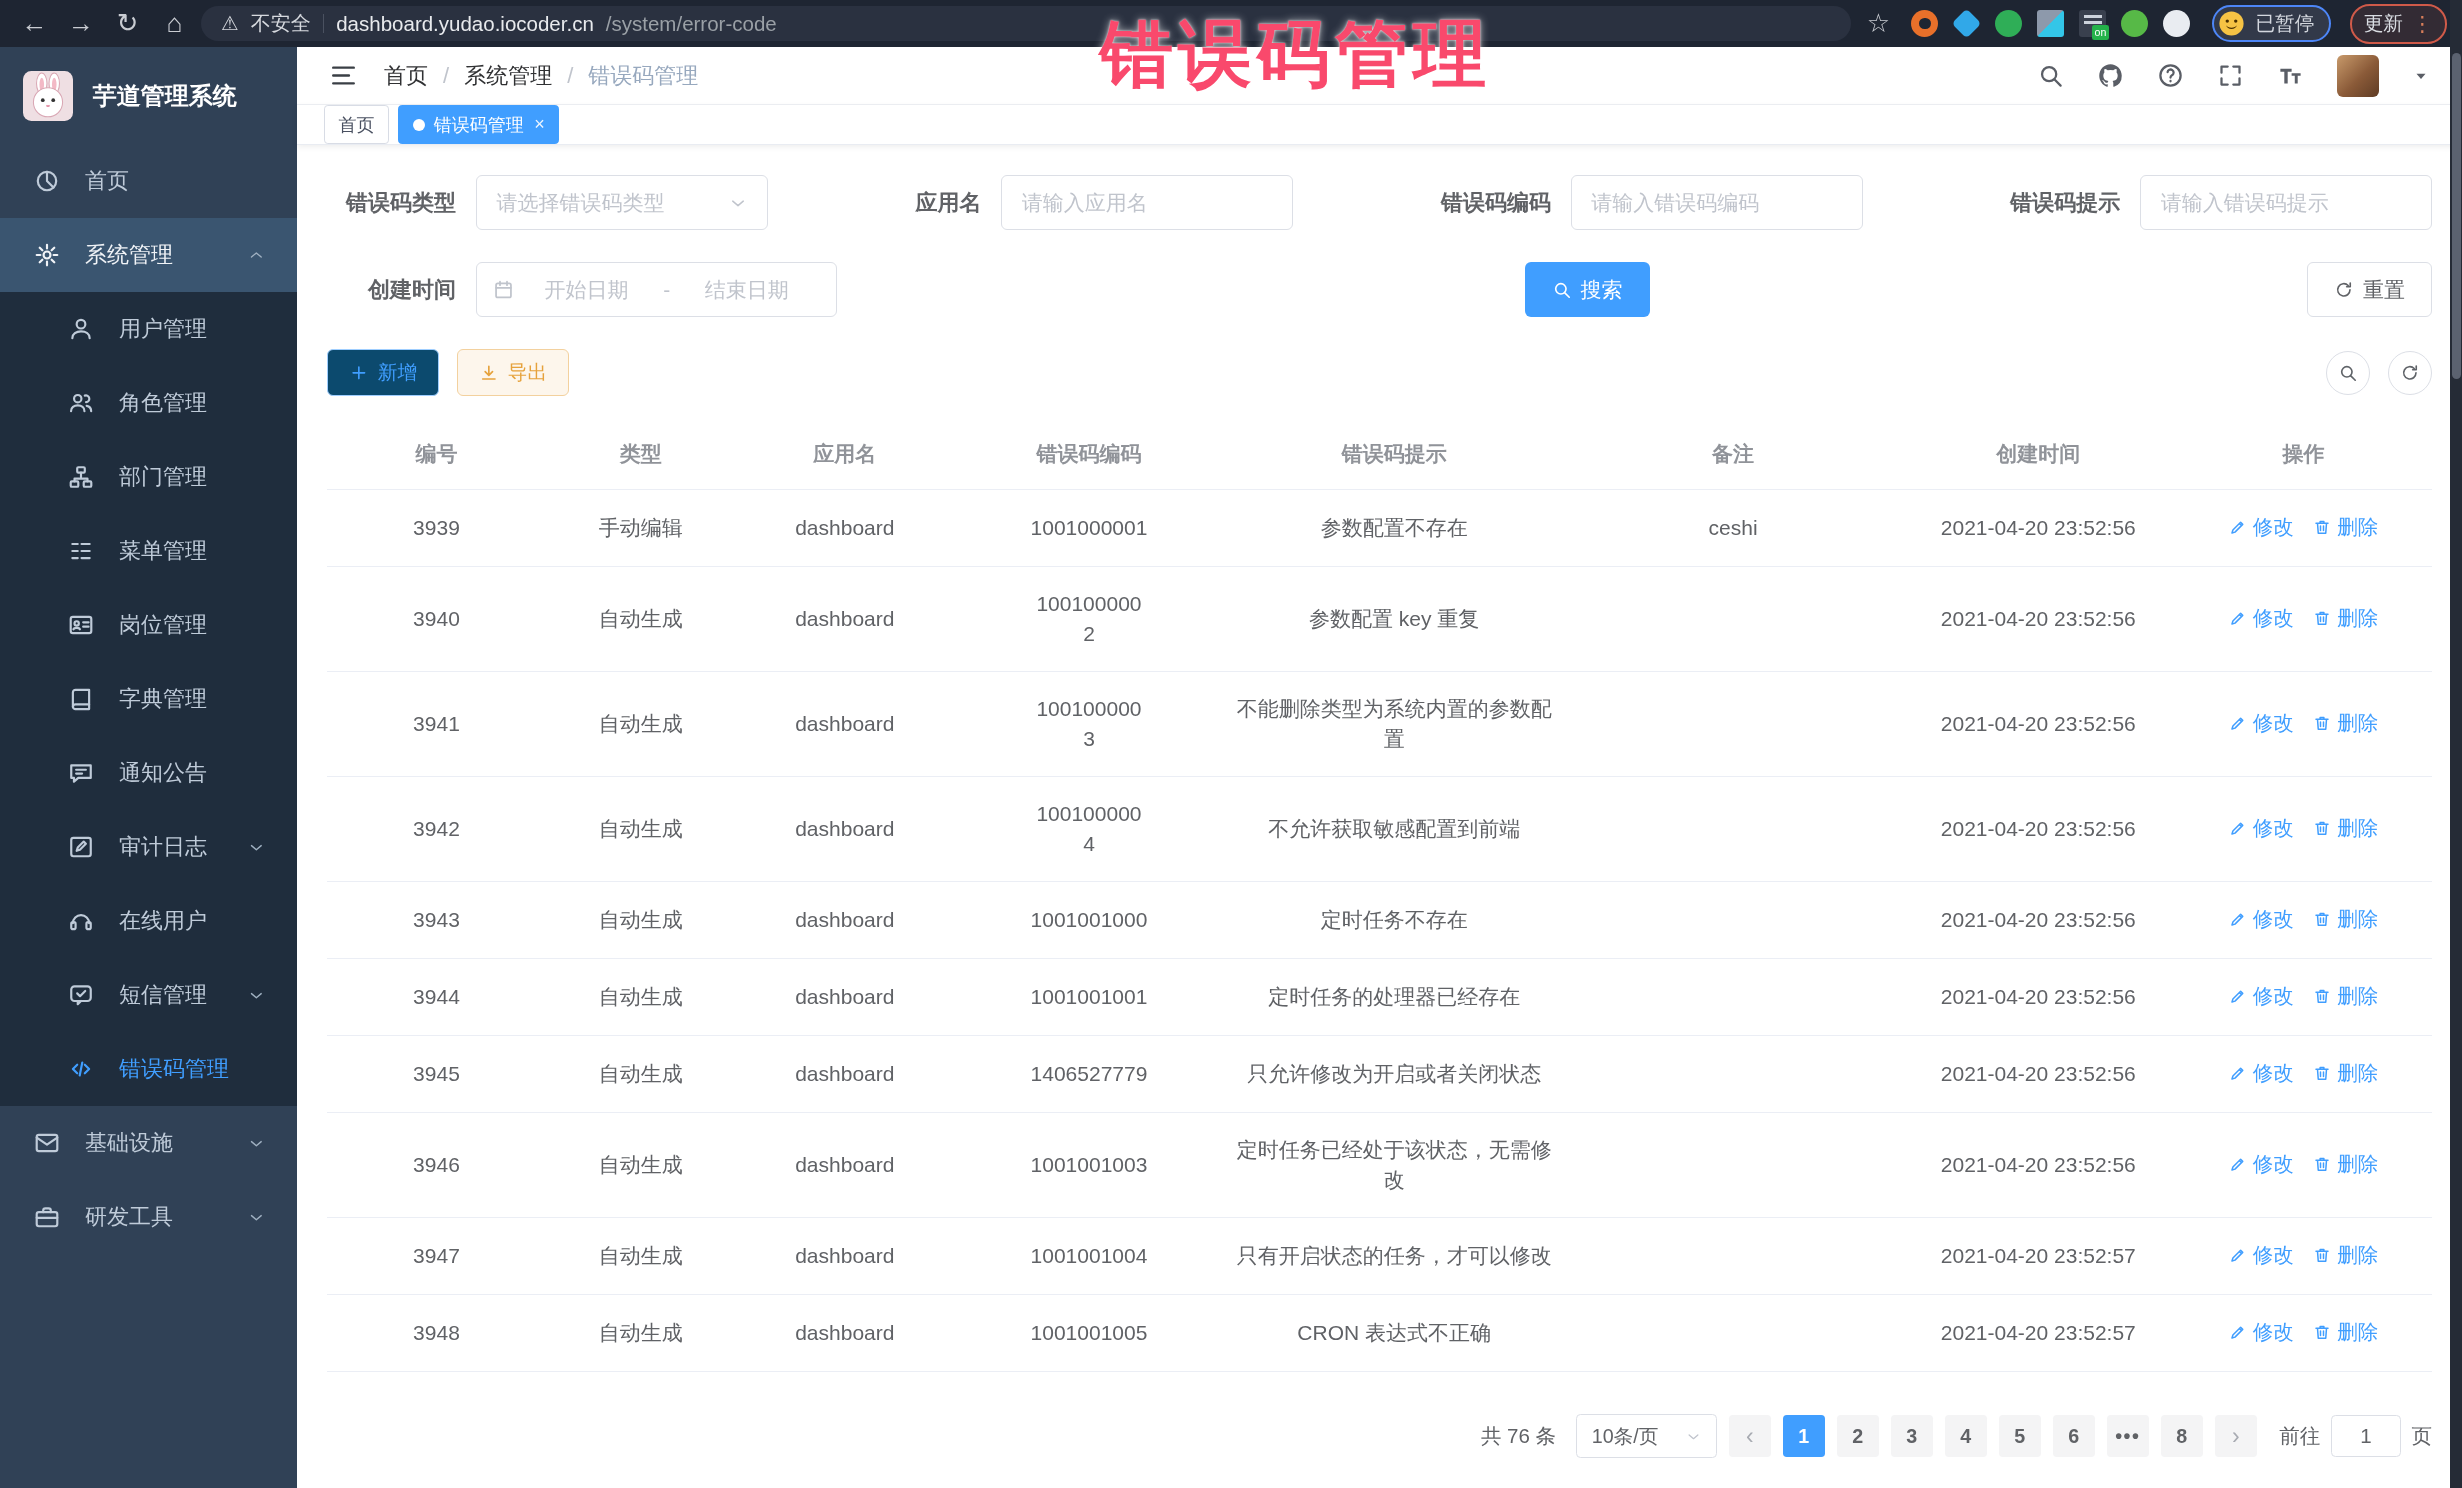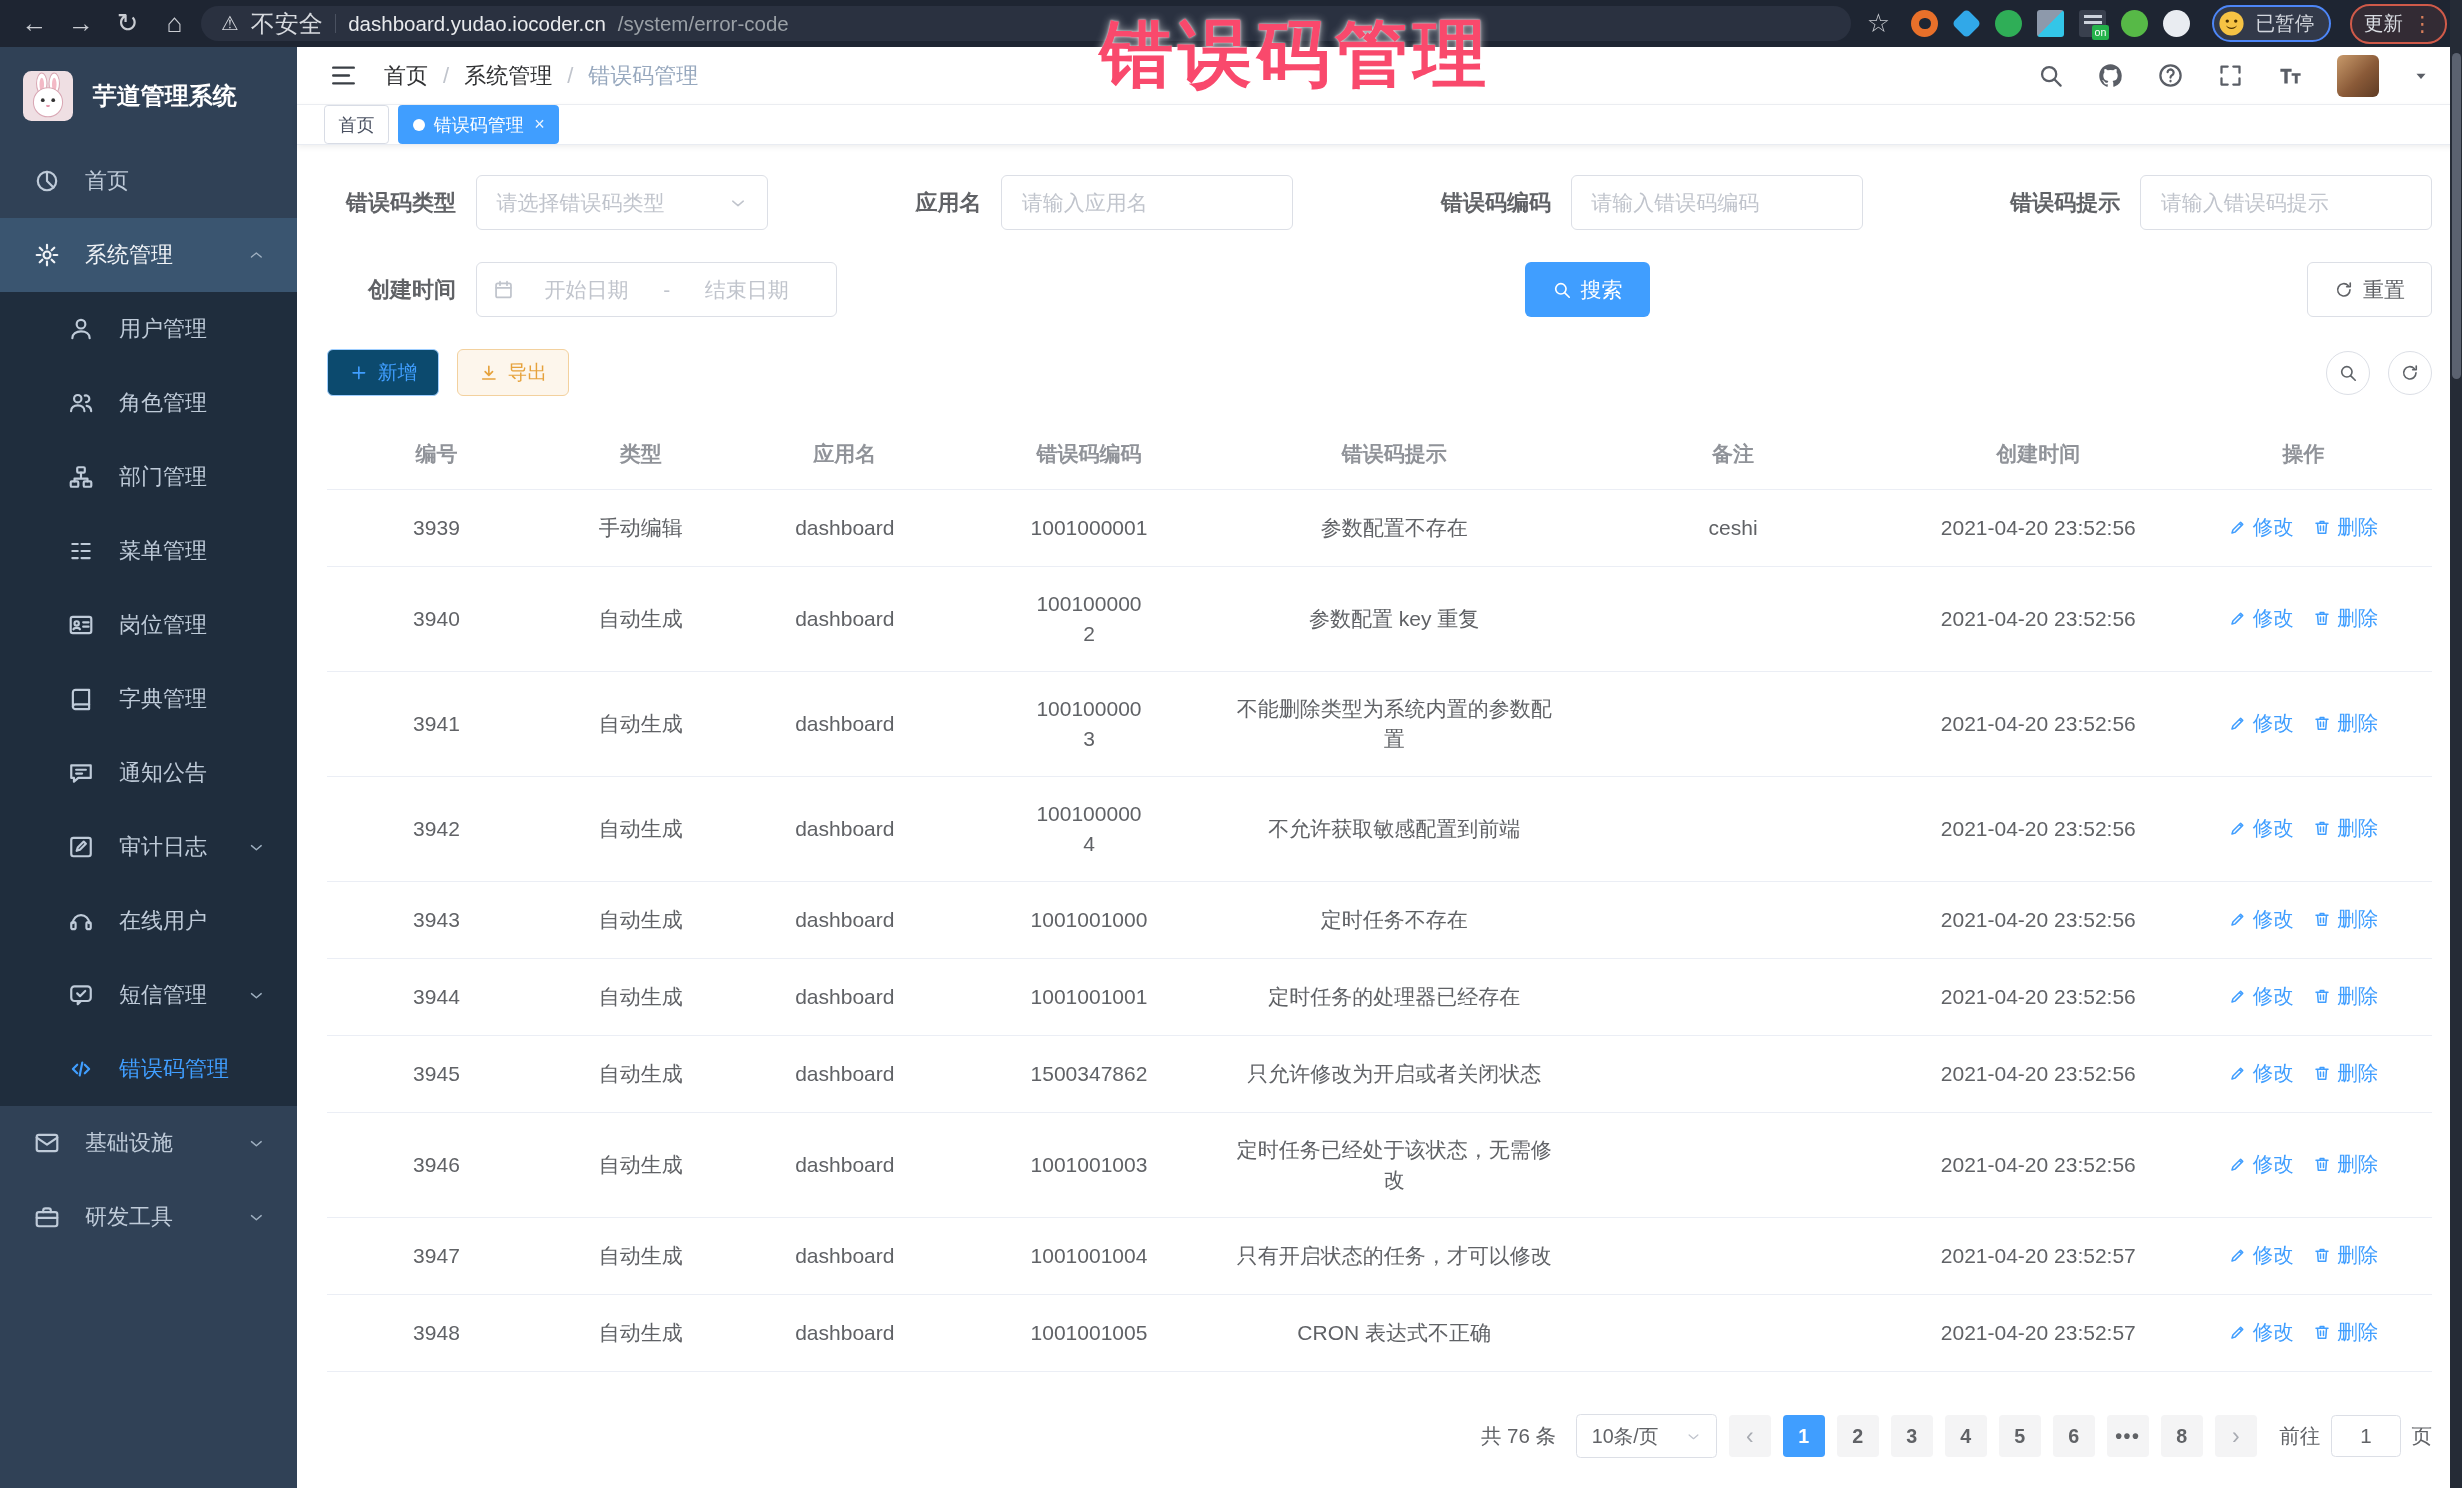--- a/index.html
+++ b/index.html
@@ -5,21 +5,21 @@
   * { box-sizing: border-box; margin: 0; padding: 0; }
   html,body { width: 2462px; height: 1488px; overflow: hidden; }
   body { font-family: "Liberation Sans","DejaVu Sans",sans-serif; background:#fff; position:relative; }
   svg { display:block; }
 
   
   .browser-bar { height:47px; background:#1e2532; display:flex; align-items:center; padding:0 15px; gap:7.6px; position:relative; z-index:5; }
   .nav-ic { color:#c9ccd2; font-size:26px; width:39px; height:35px; display:flex; align-items:center; justify-content:center; flex:0 0 auto; }
   .url-pill { flex:1; height:35px; background:#2a3140; border-radius:17.4px; display:flex; align-items:center; padding:0 19.7px; gap:12px; min-width:0; }
   .warn-ic { color:#d6d9de; font-size:19.7px; }
-  .sec-label { color:#d6d9de; font-size:24px; }
+  .sec-label { color:#d6d9de; font-size:20px; }
   .pill-div { width:1.5px; height:19.7px; background:#4a5160; }
   .url-host { color:#e8eaed; font-size:20.5px; white-space:nowrap; }
   .url-path { color:#9aa0a6; font-size:20.5px; white-space:nowrap; }
   .ext-row { display:flex; align-items:center; gap:15px; margin:0 6px; }
   .ext { width:27px; height:27px; border-radius:50%; position:relative; flex:0 0 auto; }
   .ext.diamond { border-radius:4.5px; transform:rotate(45deg); transform-origin:center; width:21px; height:21px; margin:0 3px; }
   .ext.ring::after { content:""; position:absolute; inset:7.6px; border-radius:50%; background:#1e2532; }
   .ext.tiles { border-radius:3px; background:linear-gradient(135deg,#8d99ab 50%,#33c6e8 50%); }
   .ext.list { border-radius:3px; background:#39404e; }
   .ext.list::before { content:""; position:absolute; left:4.5px; right:4.5px; top:5.3px; height:3px; background:#cdd3dc; box-shadow:0 6px 0 #cdd3dc; }
@@ -683,21 +683,21 @@
                       <path d="M4 7h16M9.5 7V4.8h5V7M6 7l1 13.2h10L18 7M10 10.5v6M14 10.5v6"></path>
                     </svg>
                   </span>
                   <span class="dl">删除</span>
                 </span></td>
             </tr>
             <tr>
               <td>3945</td>
               <td>自动生成</td>
               <td>dashboard</td>
-              <td>1500347862</td>
+              <td>1406527779</td>
               <td>只允许修改为开启或者关闭状态</td>
               <td></td>
               <td>2021-04-20 23:52:56</td>
               <td><span class="act-link">
                   <span class="aic">
                     <svg viewBox="0 0 24 24" width="1em" height="1em" fill="none" stroke="currentColor" stroke-width="2" stroke-linecap="round" stroke-linejoin="round">
                       <path d="M4 20l1.2-4L15.5 5.7l2.8 2.8L8 18.8l-4 1.2zM13.8 7.4l2.8 2.8"></path>
                     </svg>
                   </span>
                   <span class="al">修改</span>

